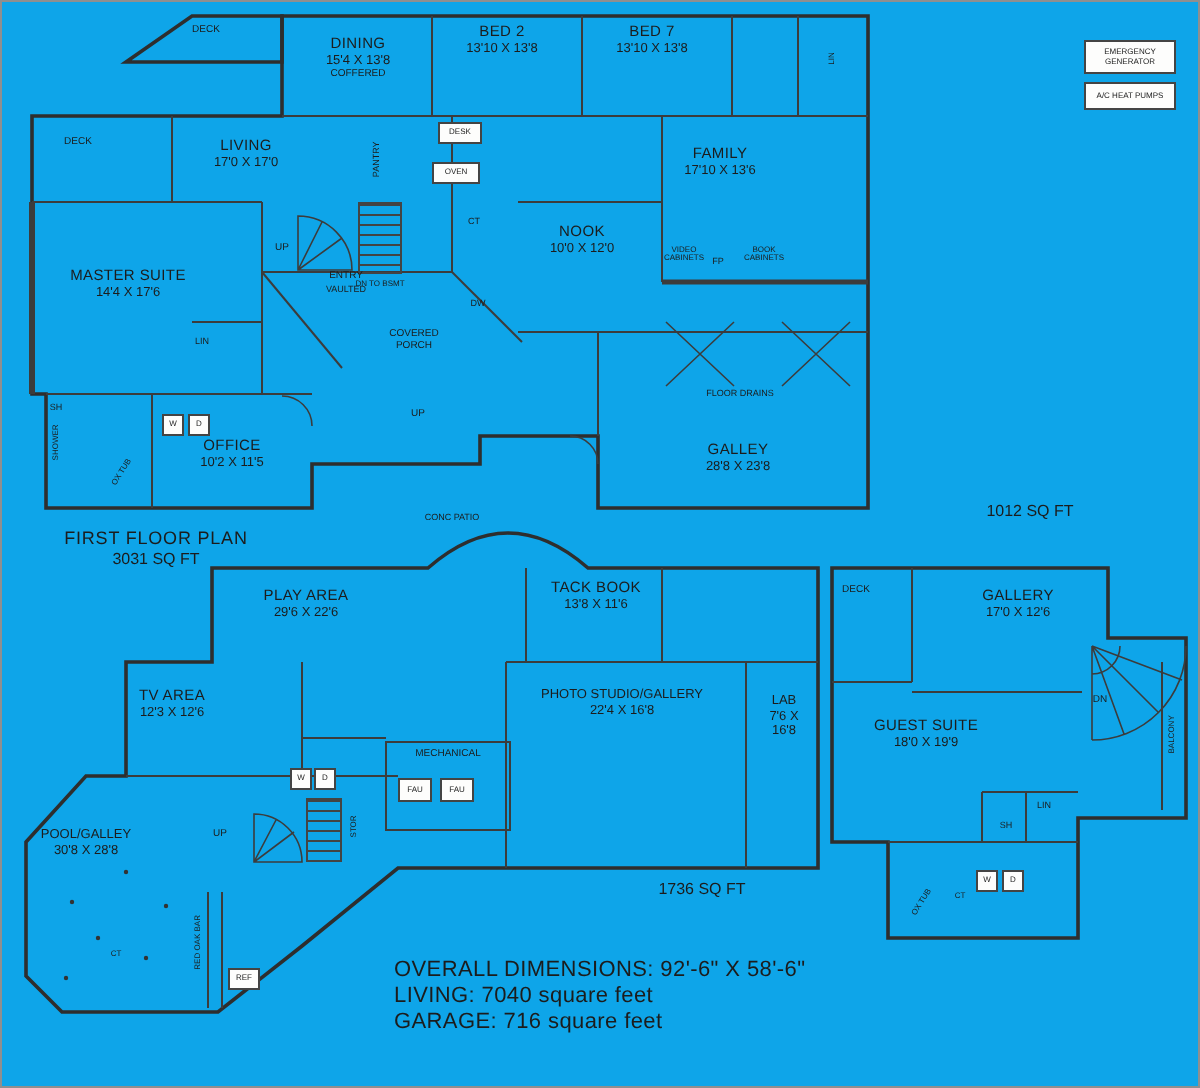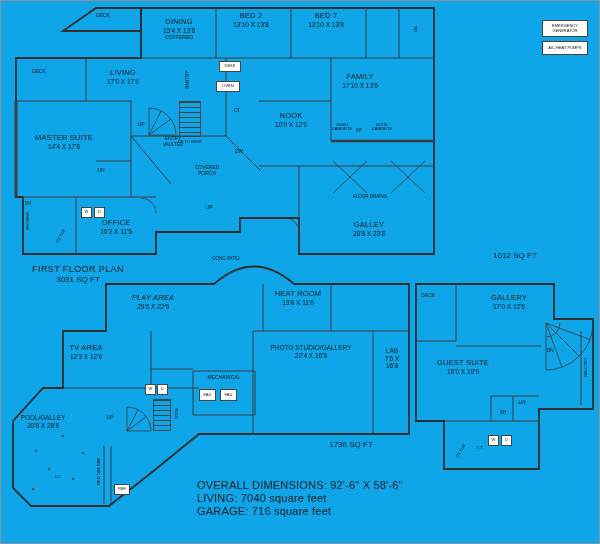--- a/index.html
+++ b/index.html
@@ -230,27 +230,27 @@
       <span>W</span>
     </div>
   <div class="box" style="left:500px;top:434px;width:11px;height:11px;">
       <span>D</span>
     </div>
   <div class="lbl xxs rot nw" style="left:445px;top:448px;width:30px;"><span>OX TUB</span></div>
   <div class="lbl xxs nw" style="left:472px;top:445px;width:14px;"><span>CT</span></div>
 
   <div class="lbl xs" style="left:208px;top:255px;width:34px;"><span>CONC PATIO</span></div>
 
-  <div class="lbl" style="left:118px;top:293px;width:68px;font-style:italic;">
+  <div class="lbl" style="left:118px;top:293px;width:68px;">
     <div class="rn nw">PLAY AREA</div>
     <div class="rd nw">29'6 X 22'6</div>
   </div>
 
   <div class="lbl" style="left:266px;top:289px;width:62px;">
-    <div class="rn nw">HEAT ROOM</div>
+    <div class="rn nw">TACK BOOK</div>
     <div class="rd nw">13'8 X 11'6</div>
   </div>
 
   <div class="lbl" style="left:56px;top:343px;width:58px;">
     <div class="rn nw">TV AREA</div>
     <div class="rd nw">12'3 X 12'6</div>
   </div>
 
   <div class="lbl" style="left:262px;top:343px;width:96px;">
     <div class="rd nw" style="font-size:6.5px;">PHOTO STUDIO/GALLERY</div>

